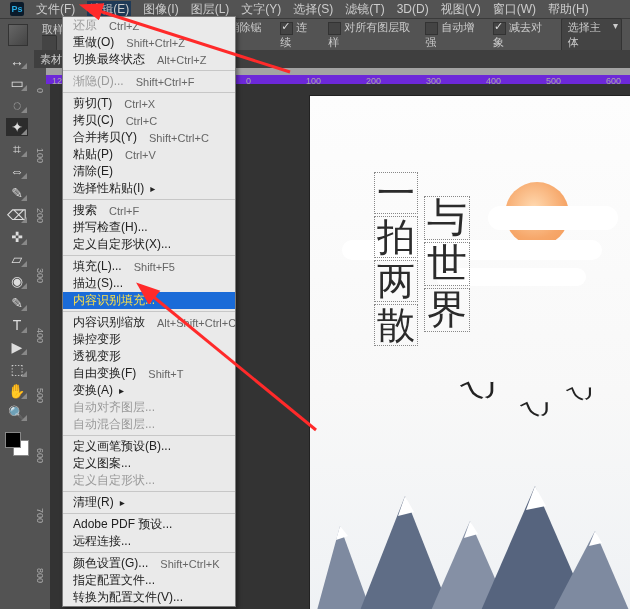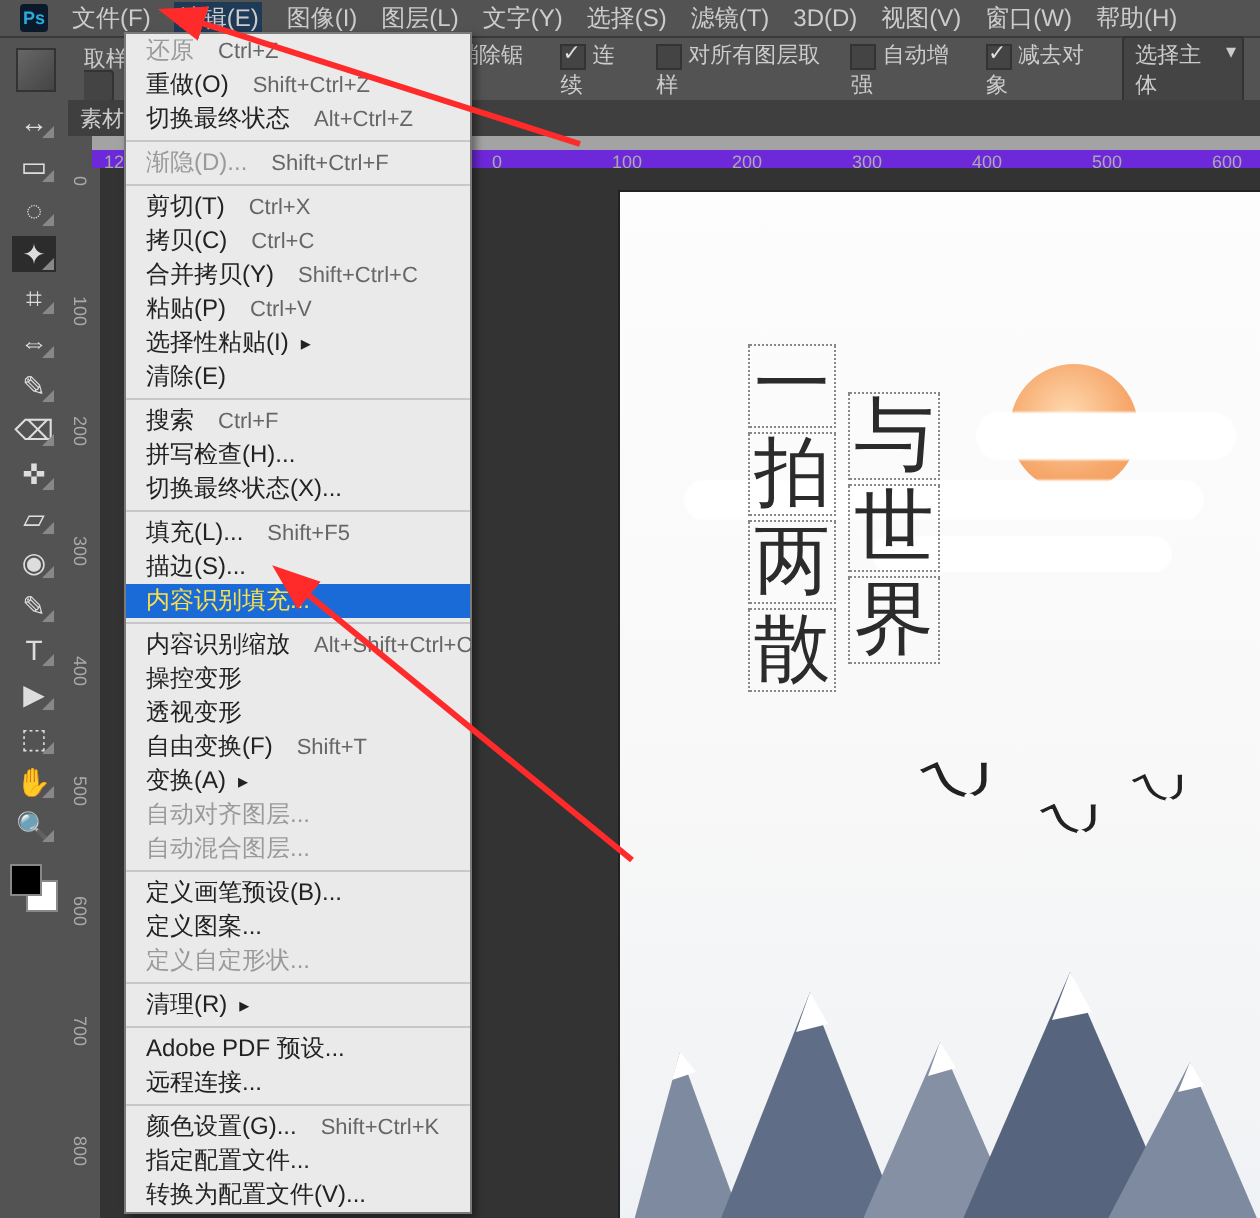--- a/index.html
+++ b/index.html
@@ -205,36 +205,36 @@
       <span class="sc">Ctrl+C</span>
     </div>
     <div class="item">
       <span>合并拷贝(Y)</span>
       <span class="sc">Shift+Ctrl+C</span>
     </div>
     <div class="item">
       <span>粘贴(P)</span>
       <span class="sc">Ctrl+V</span>
     </div>
+    <div class="item">
+      <span>清除(E)</span>
+    </div>
     <div class="item arrow">
       <span>选择性粘贴(I)</span>
     </div>
-    <div class="item">
-      <span>清除(E)</span>
-    </div>
     <div class="sep"></div>
     <div class="item">
       <span>搜索</span>
       <span class="sc">Ctrl+F</span>
     </div>
     <div class="item">
       <span>拼写检查(H)...</span>
     </div>
     <div class="item">
-      <span>切换最终状态(X)...</span>
+      <span>定义自定形状(X)...</span>
     </div>
     <div class="sep"></div>
     <div class="item">
       <span>填充(L)...</span>
       <span class="sc">Shift+F5</span>
     </div>
     <div class="item">
       <span>描边(S)...</span>
     </div>
     <div class="item sel">

